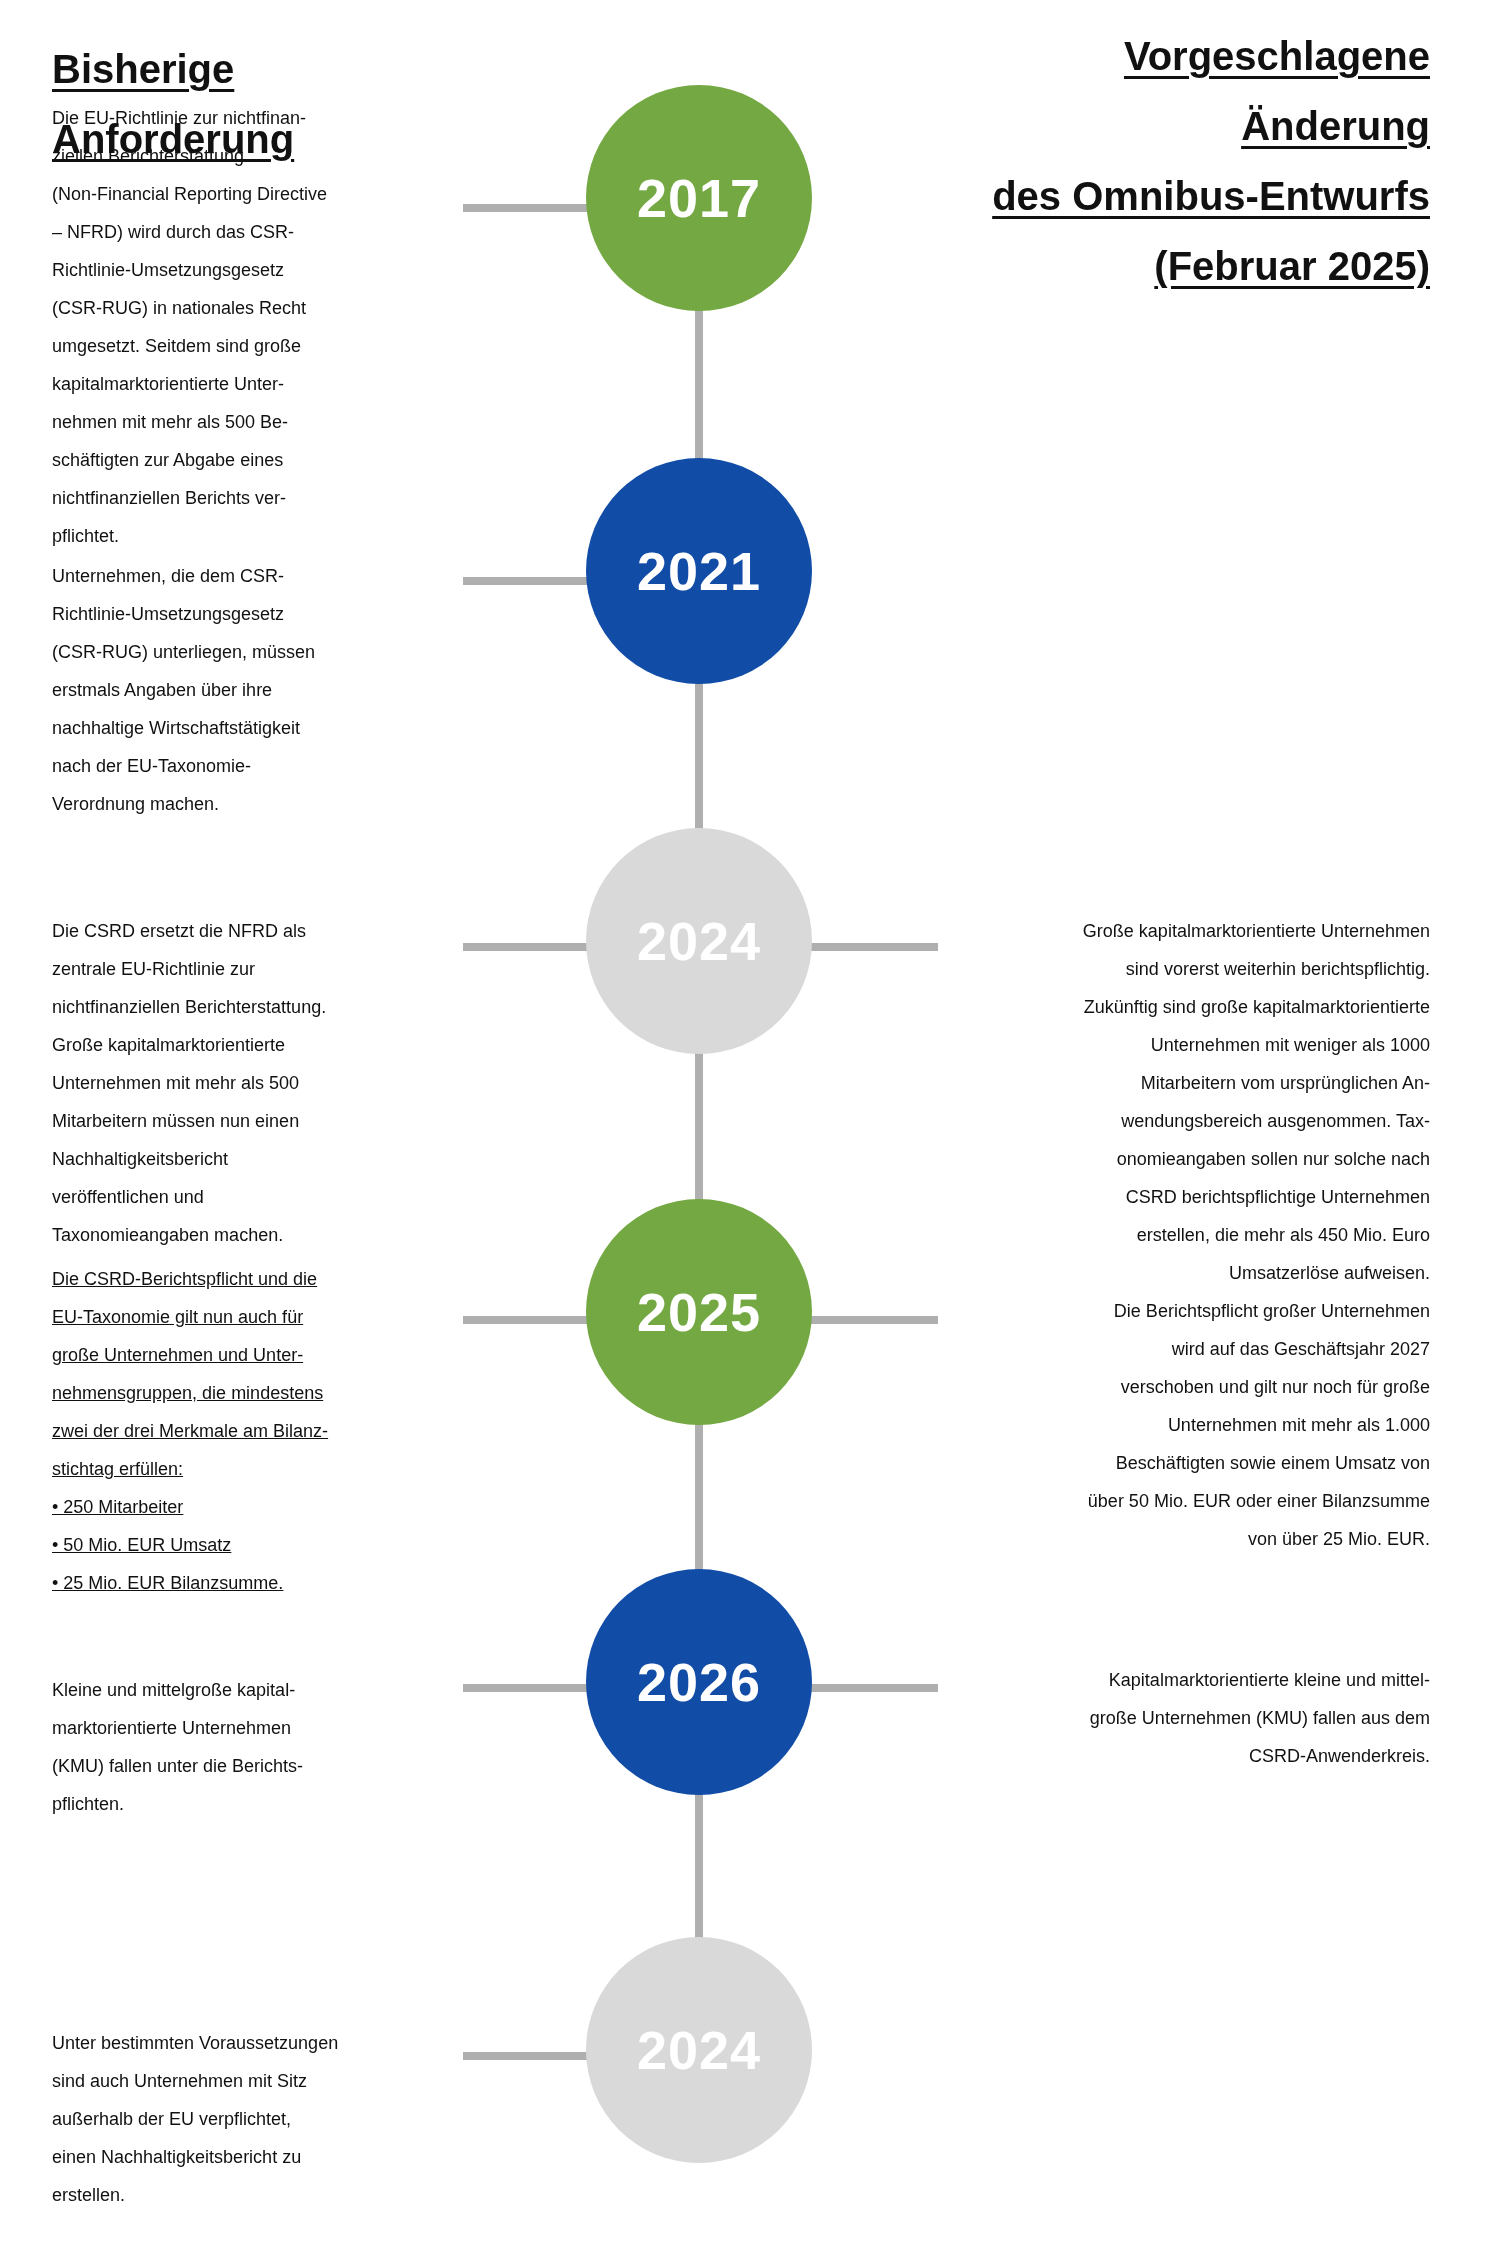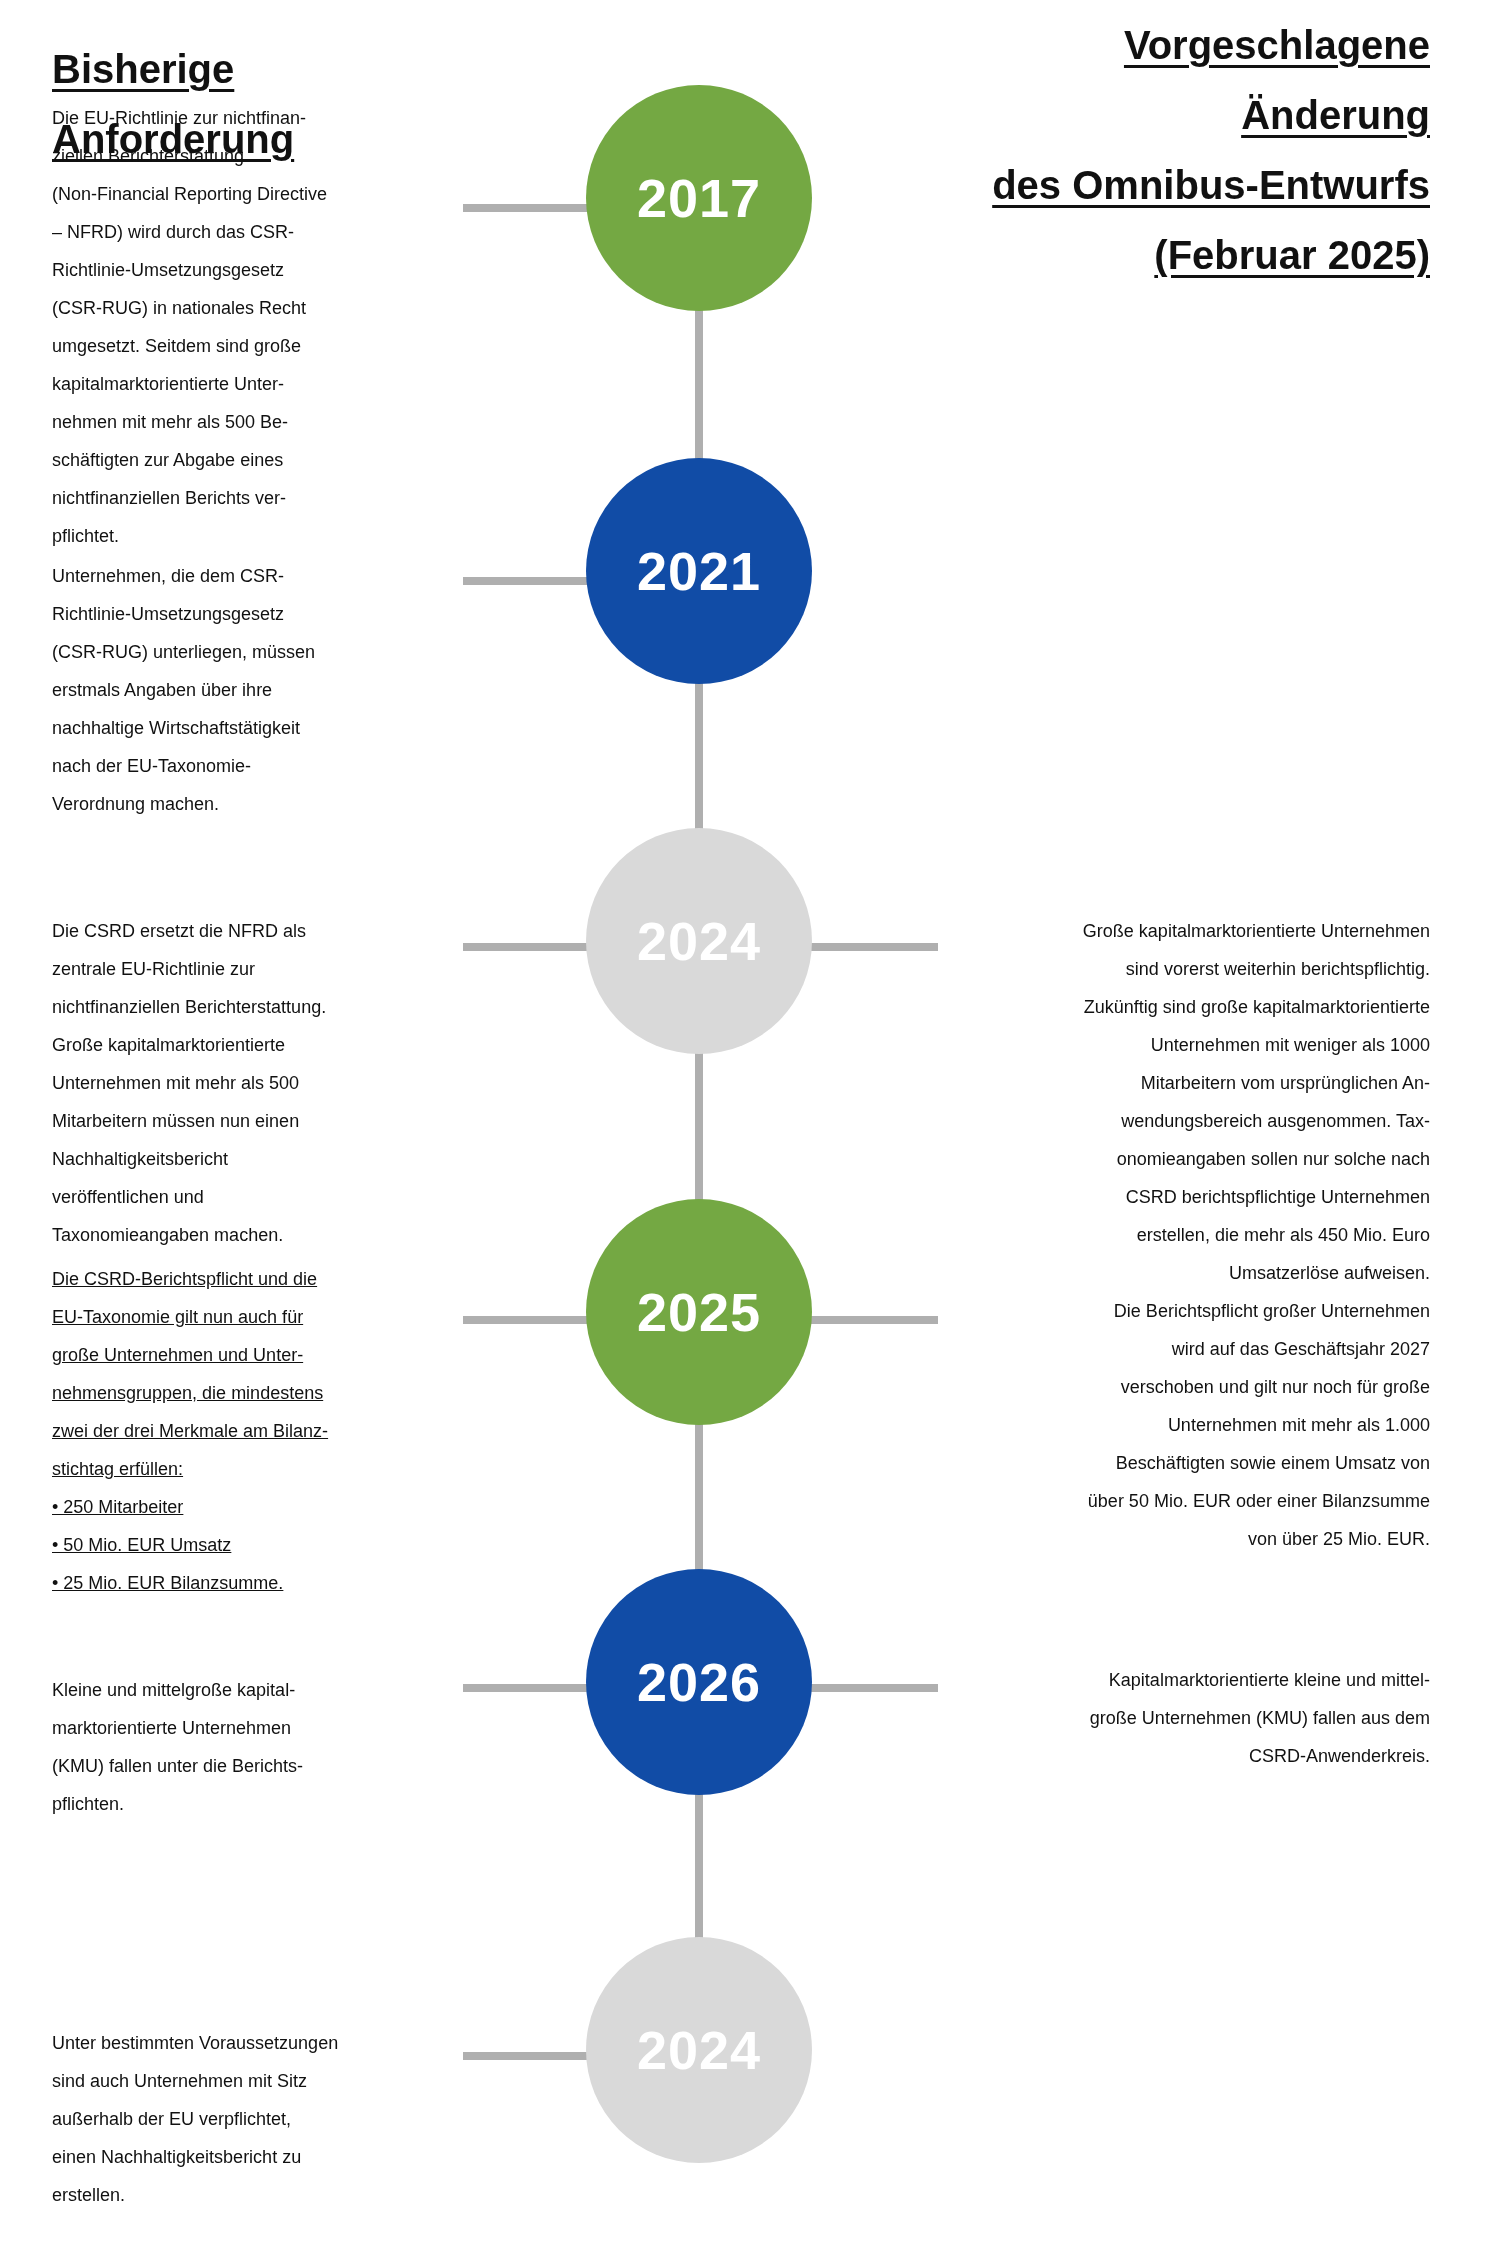--- a/index.html
+++ b/index.html
@@ -18,21 +18,21 @@
     font-size: 40px;
     line-height: 70px;
     font-weight: bold;
     text-decoration: underline;
     text-decoration-thickness: 3px;
     text-underline-offset: 6px;
     white-space: pre-line;
     margin: 0;
   }
   .hdr-left  { left: 52px;  top: 34px;  width: 420px; text-align: left; }
-  .hdr-right { left: 930px; top: 10px;  width: 500px; text-align: right; }
+  .hdr-right { left: 930px; top: 21px;  width: 500px; text-align: right; }
   .body-text {
     position: absolute;
     font-size: 18px;
     line-height: 38px;
     white-space: pre-line;
   }
   .col-left  { left: 52px;  width: 412px; text-align: left; }
   .col-right { left: 940px; width: 490px; text-align: right; }
   .axis {
     position: absolute;

